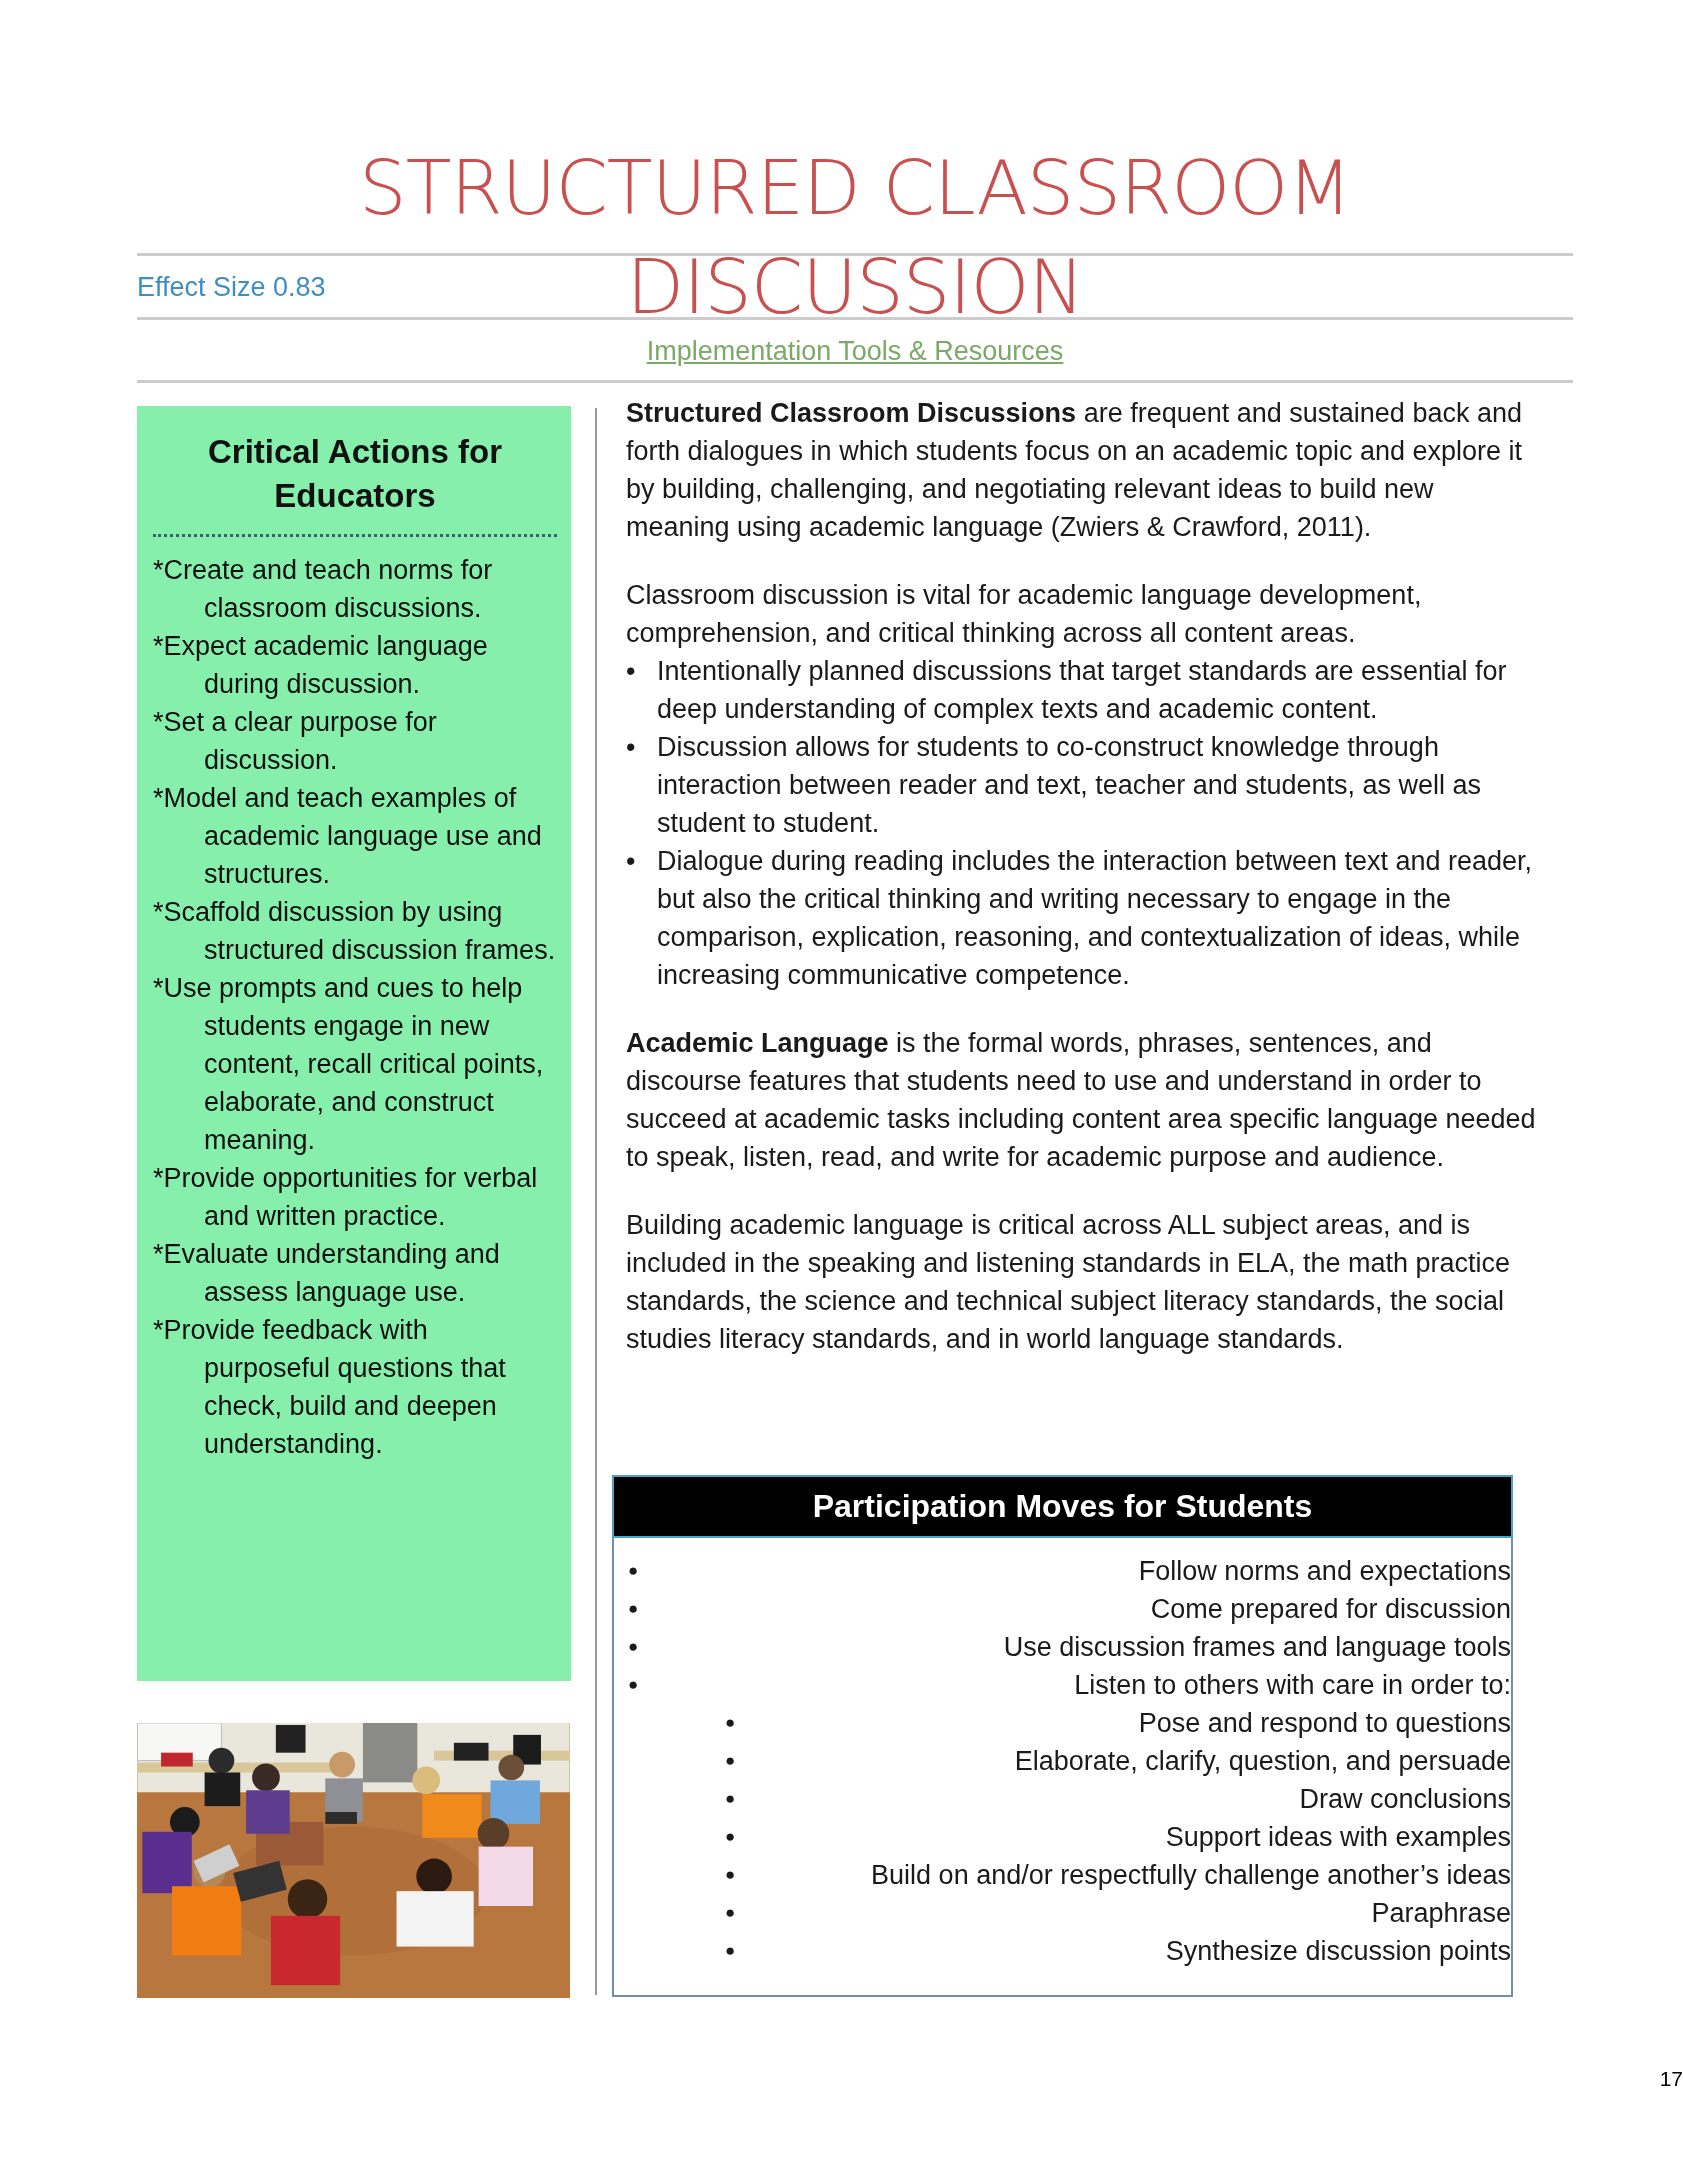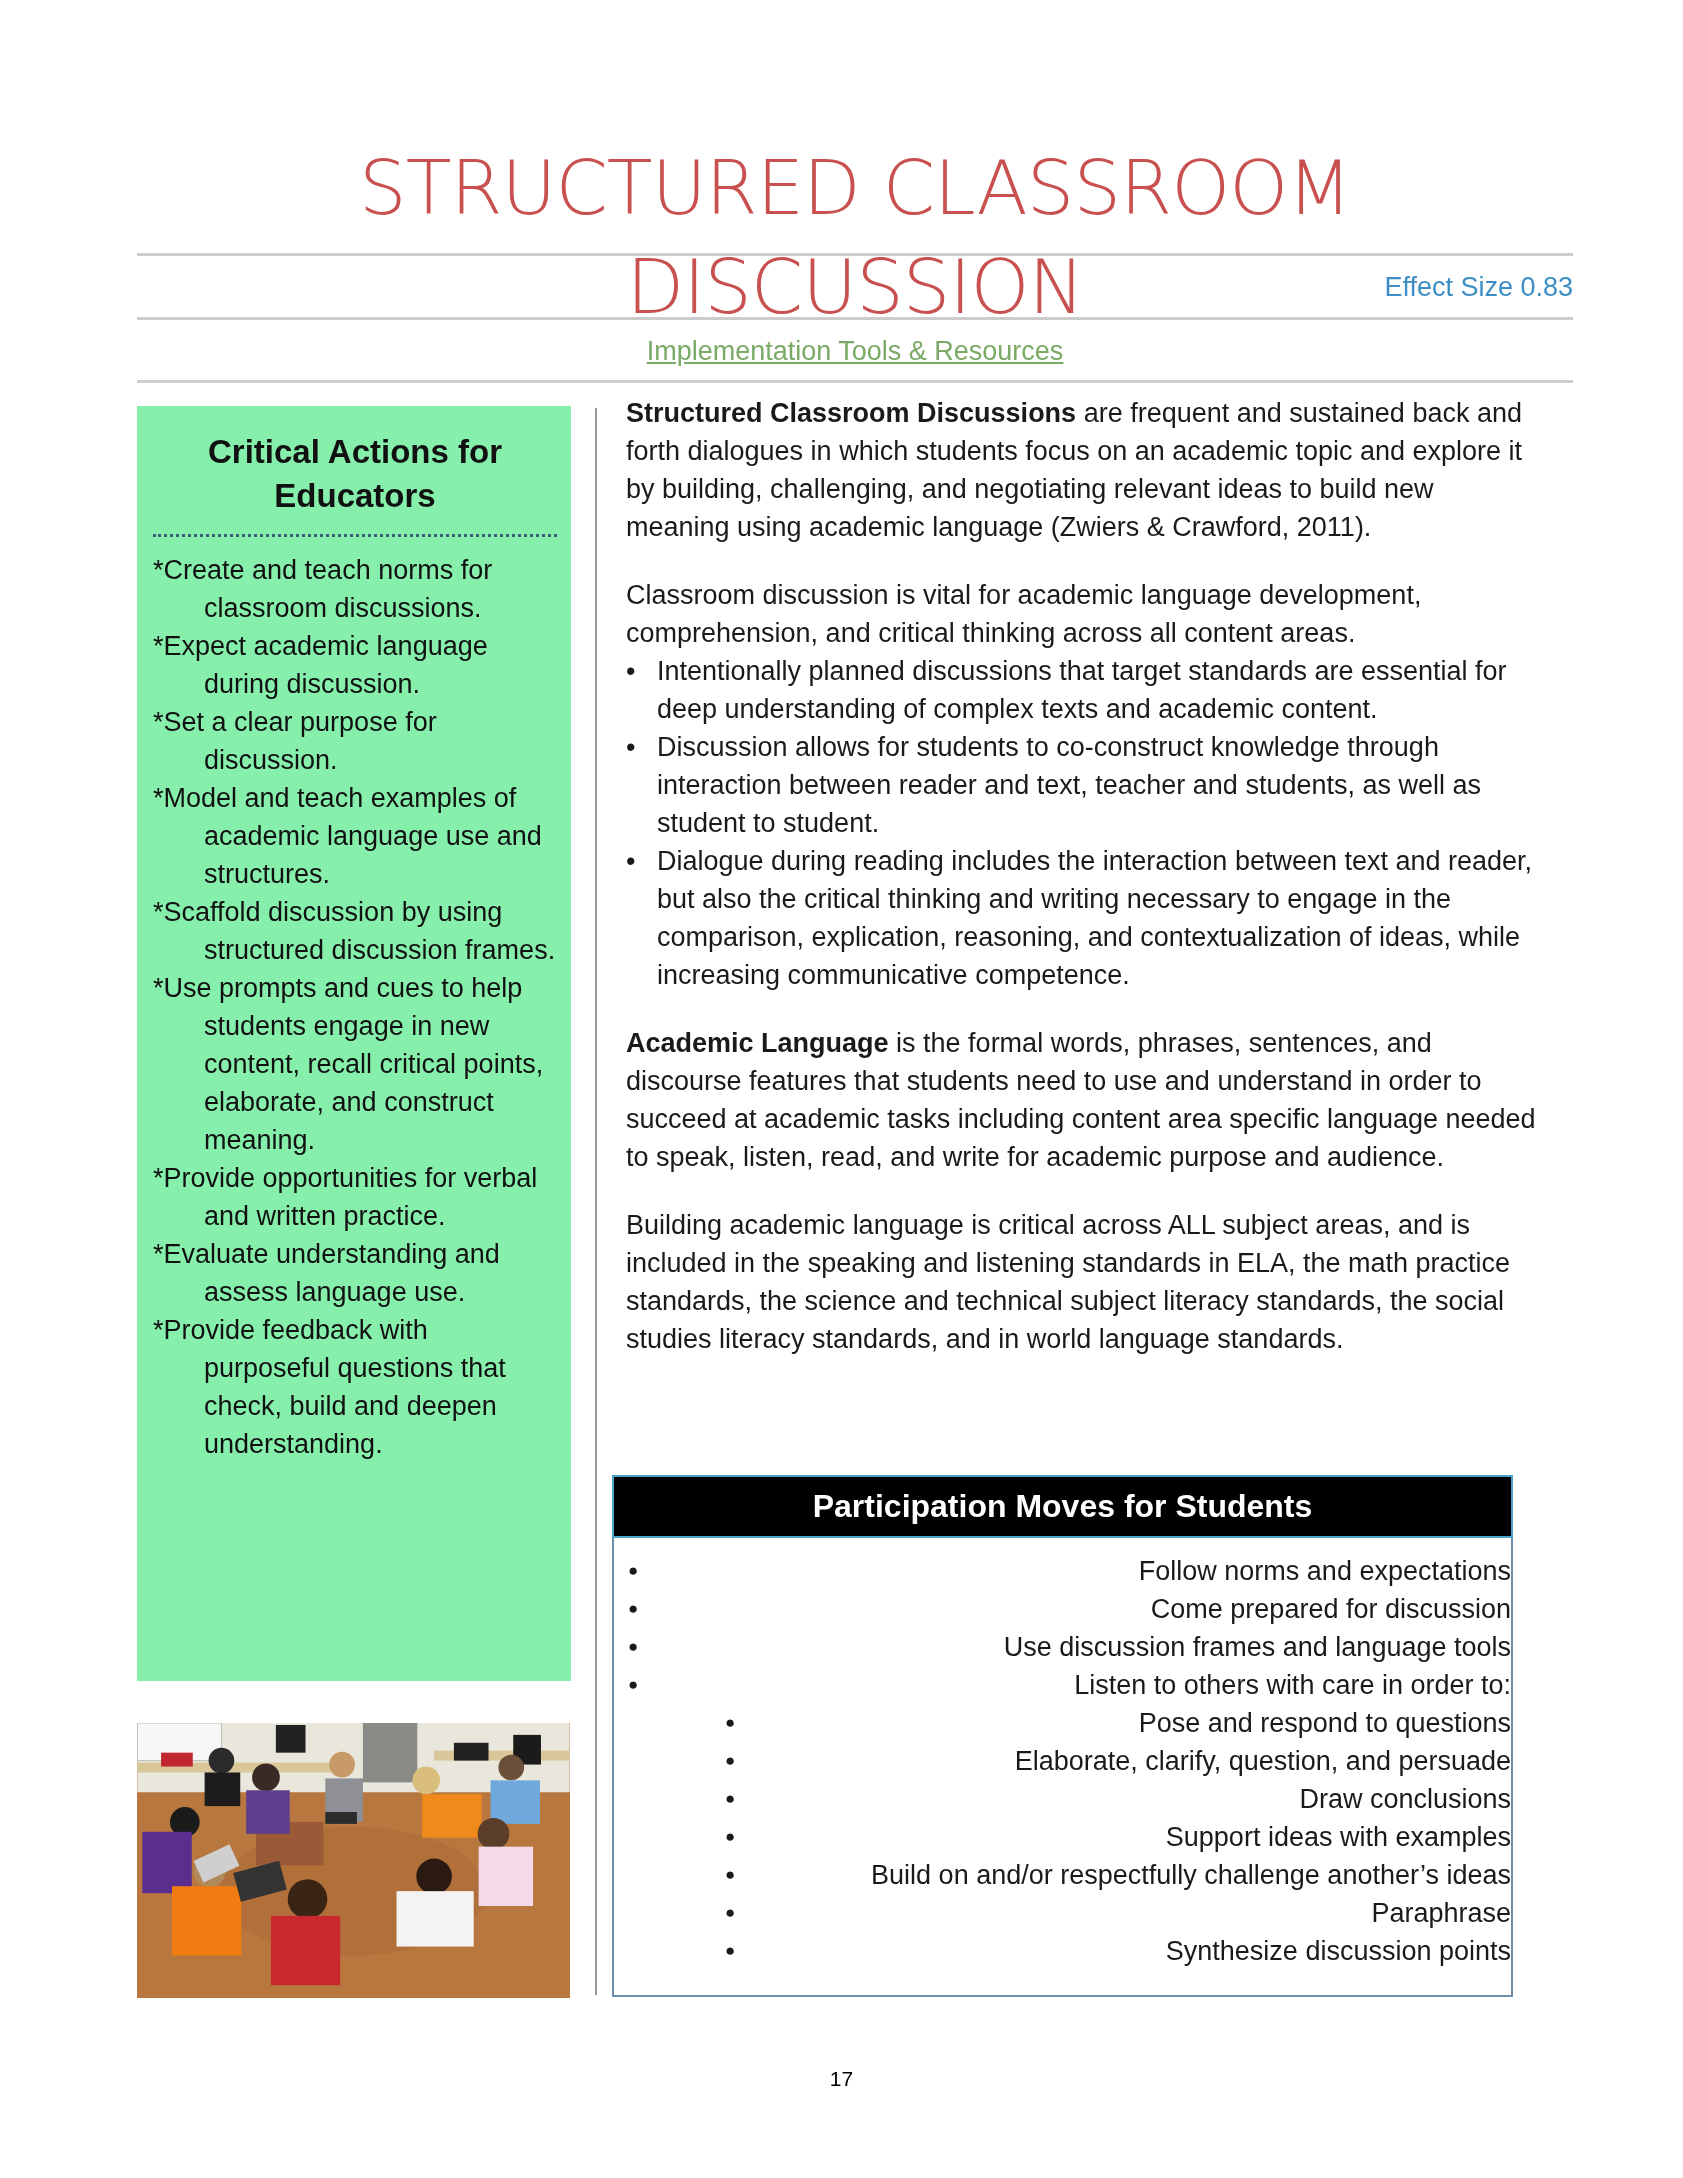--- a/index.html
+++ b/index.html
@@ -5,21 +5,21 @@
   html, body { margin: 0; padding: 0; background: #ffffff; }
   body { width: 1683px; height: 2178px; position: relative; overflow: hidden;
          font-family: "Liberation Sans", "DejaVu Sans", sans-serif; color: #1a1a1a; }
 
   .title { position: absolute; left: 137px; width: 1436px; top: 139px; text-align: center;
            font-family: "DejaVu Sans", sans-serif; font-weight: 200; font-size: 75px;
            letter-spacing: -1px; color: #c8504f; line-height: 99px; margin: 0;
            -webkit-text-stroke: 0; }
   .rule { position: absolute; left: 137px; width: 1436px; height: 3px; background: #cccccc; }
   .rule.r1 { top: 253px; } .rule.r2 { top: 317px; } .rule.r3 { top: 380px; }
-  .effect { position: absolute; left: 137px; width: 1436px; top: 267px; text-align: right;
+  .effect { position: absolute; left: 137px; width: 1436px; top: 267px; text-align: left;
             font-size: 27px; color: #3c8ec4; line-height: 40px; }
   .impl { position: absolute; left: 137px; width: 1436px; top: 331px; text-align: center;
           font-size: 27px; line-height: 40px; }
   .impl a { color: #7aaa66; text-decoration: underline; }
 
   .sidebar { position: absolute; left: 137px; top: 406px; width: 434px; height: 1275px;
              background: #86efac; box-sizing: border-box; padding: 14px 14px 0 16px; }
   .sidebar h2 { margin: 0; text-align: center; font-size: 33px; font-weight: bold;
                 line-height: 44px; padding-top: 10px; color: #111; }
   .dots { margin: 16px 0 14px 0; border-top: 3px dotted #3f5e7c; height: 0; }
@@ -43,21 +43,21 @@
         box-sizing: border-box; border: 2px solid #6f8eae; }
   .pm-head { background: #000000; border: 2px solid #4aa3c8; margin: -2px -2px 0 -2px;
              height: 59px; color: #ffffff; font-size: 32px; font-weight: bold; text-align: center;
              line-height: 59px; }
   .pm ul { list-style: none; margin: 14px 0 0 0; padding: 0; font-size: 27px; line-height: 38px; text-align: right; }
   .pm li { position: relative; padding-left: 57px; }
   .pm li::before { content: "\25CF"; position: absolute; left: 14px; font-size: 17px; }
   .pm li.sub { padding-left: 154px; }
   .pm li.sub::before { left: 111px; }
 
-  .pagenum { position: absolute; left: 0; width: 1683px; top: 2067px; text-align: center;
+  .pagenum { position: absolute; left: 0; width: 1683px; top: 2067px; text-align: right;
              font-family: "Liberation Sans", sans-serif; font-size: 21px; color: #000; }
 </style>
 </head>
 <body>
 
 <h1 class="title">STRUCTURED CLASSROOM DISCUSSION</h1>
 <div class="rule r1"></div>
 <div class="effect">Effect Size 0.83</div>
 <div class="rule r2"></div>
 <div class="impl">

